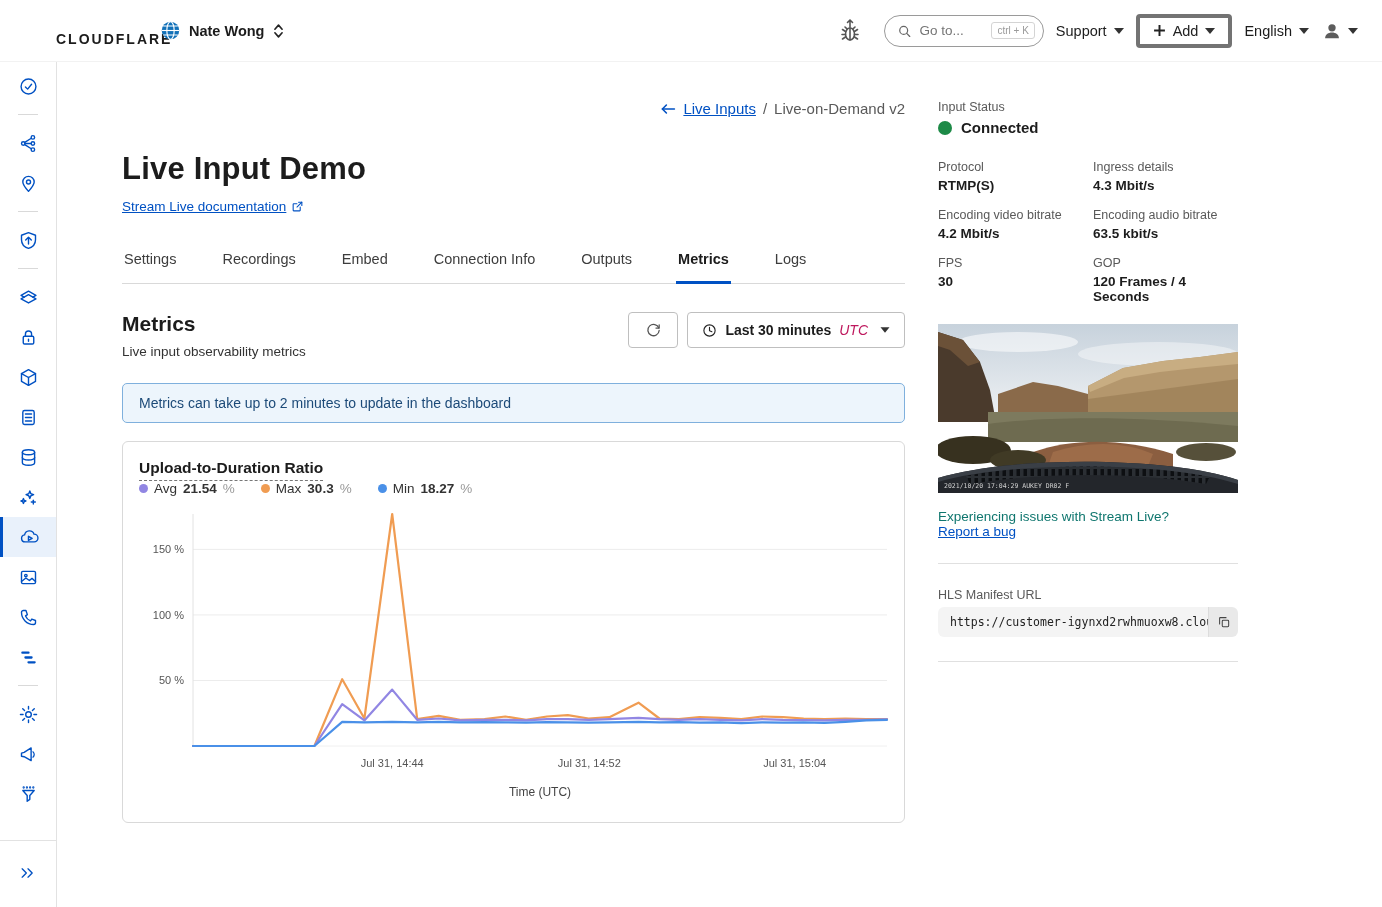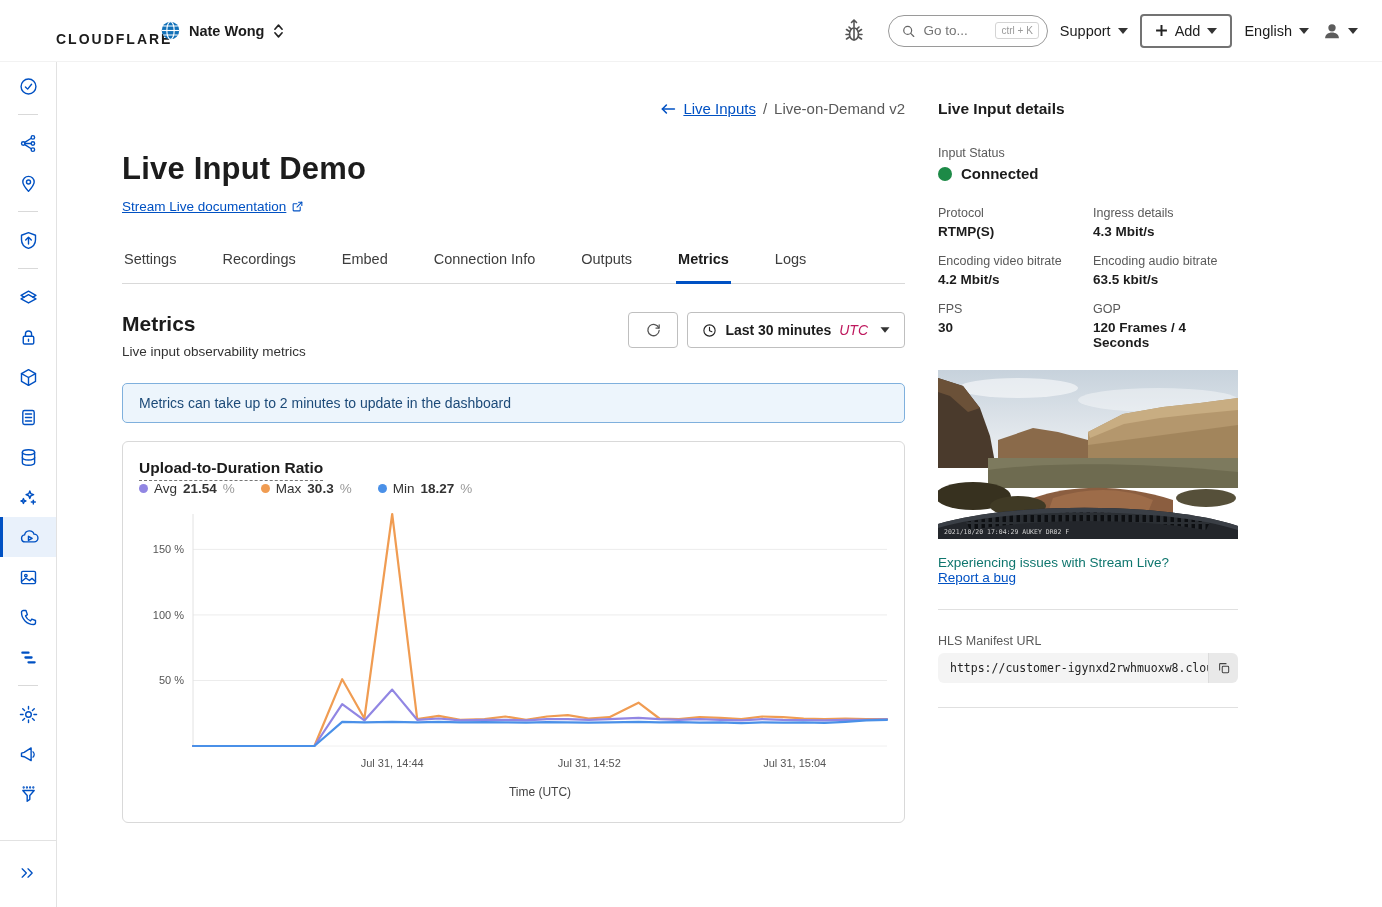--- a/index.html
+++ b/index.html
@@ -13,21 +13,21 @@
   .logo .wordmark { font-size:14px; font-weight:bold; letter-spacing:2px; color:#1c1c1c; line-height:1; margin-top:-2px; }
   .account-switcher { display:flex; align-items:center; gap:8px; margin-left:28px; cursor:pointer; }
   .account-switcher .name { font-size:14.5px; font-weight:bold; color:#1c1c1c; }
   .header-right { margin-left:auto; display:flex; align-items:center; gap:12px; }
   .bug-btn { margin-right:10px; display:flex; cursor:pointer; }
   .search-pill { display:flex; align-items:center; gap:8px; border:1px solid #9a9a9a; border-radius:16px; height:32px; width:160px; padding:0 8px 0 12px; }
   .search-pill input { border:none; outline:none; width:64px; font-size:13.5px; color:#444; font-family:inherit; background:transparent; }
   .kbd { font-size:10px; color:#9a9a9a; border:1px solid #d4d4d4; border-radius:3px; padding:2px 5px; white-space:nowrap; }
   .menu-item { display:flex; align-items:center; gap:7px; font-size:14.5px; color:#1c1c1c; cursor:pointer; }
   .caret { width:0; height:0; border-left:5px solid transparent; border-right:5px solid transparent; border-top:6px solid #333; display:inline-block; }
-  .add-btn { display:flex; align-items:center; gap:7px; border:2px solid #737373; border-radius:4px; height:34px; padding:0 13px; font-size:14.5px; cursor:pointer; background:#fff; }
+  .add-btn { display:flex; align-items:center; gap:7px; border:4px solid #737373; border-radius:4px; height:34px; padding:0 13px; font-size:14.5px; cursor:pointer; background:#fff; }
   .user-menu { display:flex; align-items:center; gap:5px; cursor:pointer; }
 
   
   .body-wrap { display:flex; height:845px; }
 
   
   .sidebar { width:57px; border-right:1px solid #e2e2e2; display:flex; flex-direction:column; align-items:stretch; padding-top:4px; }
   .side-item { height:40px; display:flex; align-items:center; justify-content:center; cursor:pointer; }
   .side-item svg { stroke:#0051c3; fill:none; stroke-width:1.6; stroke-linecap:round; stroke-linejoin:round; }
   .side-item.active { background:#e9f1fb; border-left:3px solid #0051c3; }
@@ -395,21 +395,20 @@
             <text x="655.7" y="263" text-anchor="middle" class="tick">Jul 31, 15:04</text>
             <polyline points="54.0,242.0 175.4,242.0 203.2,175.2 225.4,214.5 253.2,10.0 278.2,215.1 299.7,211.9 321.2,215.8 345.5,215.1 366.3,212.5 387.1,215.8 407.9,212.5 428.8,211.2 449.6,214.5 470.4,213.2 499.5,198.7 520.4,214.5 539.8,215.1 560.6,213.2 581.4,213.8 602.3,215.1 623.1,212.5 643.9,213.2 664.7,214.5 685.5,215.1 706.4,214.5 727.2,215.1 748.0,215.1" fill="none" stroke="#f09c52" stroke-width="2.2" stroke-linejoin="round" stroke-linecap="round"></polyline>
             <polyline points="54.0,242.0 175.4,242.0 203.2,200.1 225.4,216.4 253.2,185.6 278.2,215.8 299.7,214.5 321.2,216.4 345.5,215.8 366.3,215.8 387.1,216.4 407.9,215.1 428.8,215.1 449.6,215.8 470.4,215.1 499.5,213.8 520.4,215.1 539.8,215.8 560.6,215.1 581.4,215.8 602.3,216.4 623.1,215.1 643.9,215.8 664.7,216.0 685.5,216.4 706.4,215.8 727.2,215.8 748.0,215.4" fill="none" stroke="#9186e3" stroke-width="2.2" stroke-linejoin="round" stroke-linecap="round"></polyline>
             <polyline points="54.0,242.0 175.4,242.0 203.2,217.8 225.4,218.4 253.2,217.8 278.2,218.4 299.7,217.8 321.2,218.4 345.5,218.1 366.3,218.4 387.1,218.7 407.9,218.1 428.8,218.4 449.6,218.7 470.4,218.4 499.5,217.8 520.4,218.4 539.8,218.1 560.6,218.7 581.4,218.4 602.3,219.1 623.1,218.4 643.9,218.7 664.7,218.4 685.5,218.9 706.4,217.8 727.2,216.4 748.0,215.8" fill="none" stroke="#4a90e8" stroke-width="2.2" stroke-linejoin="round" stroke-linecap="round"></polyline>
             <text x="401" y="292" text-anchor="middle" class="xlabel">Time (UTC)</text>
           </svg>
       </div>
     </div>
 
     <div class="aside">
-      <h3>Live Input details</h3>
 
       <div class="field-label">Input Status</div>
       <div class="status-row">
         <span class="status-dot" id="status-dot" style="background: rgb(29, 138, 71);"></span>
         <span class="status-text">Connected</span>
       </div>
 
       <div class="detail-grid" id="detail-grid">
           <div class="detail-cell">
             <div class="lab">Protocol</div>

